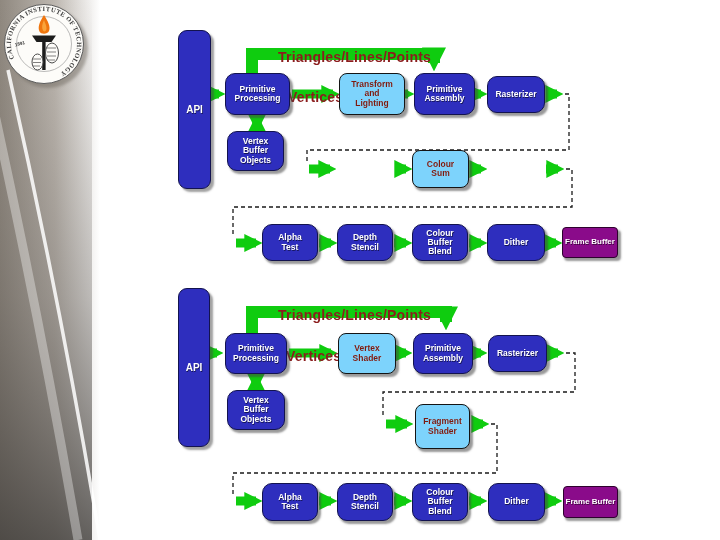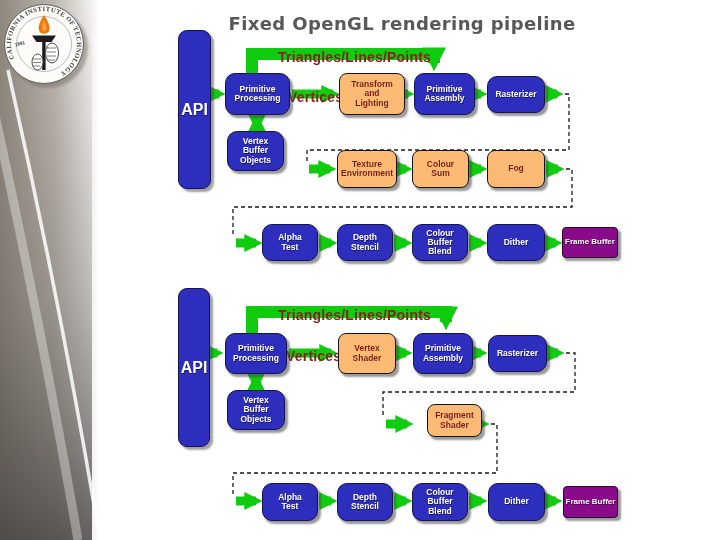--- a/index.html
+++ b/index.html
@@ -17,28 +17,28 @@
   
   .box{
     position:absolute;display:flex;align-items:center;justify-content:center;
     text-align:center;box-sizing:border-box;
     border:1.6px solid #13134f;border-radius:10px;
     background:#2e2ebe;color:#ffffff;
     box-shadow:2.5px 3px 2px rgba(70,70,70,.55);
     font-weight:bold;font-size:8.5px;line-height:1.08;
   }
   .box span{white-space:pre-line;text-shadow:.6px .6px 0 rgba(0,0,0,.55);}
-  .box.orange{background:#fdba74;border-color:#141414;border-radius:8px;color:#7b1a10;}
+  .box.orange{background:#7dd3fc;border-color:#141414;border-radius:8px;color:#7b1a10;}
   .box.orange span{text-shadow:.4px .4px 0 rgba(255,255,255,.25);}
   .box.purple{background:#8a0b8a;border-color:#2d022d;border-radius:4px;font-size:8px;}
   .api-bar{
     position:absolute;display:flex;align-items:center;justify-content:center;
     background:#2e2ebe;border:1.6px solid #13134f;border-radius:9px;
     box-shadow:3px 3px 2px rgba(70,70,70,.5);
-    color:#fff;font-weight:bold;font-size:16px;
+    color:#fff;font-weight:bold;font-size:10px;
   }
   .api-bar span{text-shadow:.6px .6px 0 rgba(0,0,0,.55);}
   
   .flow-label{
     position:absolute;text-align:center;font-weight:bold;font-size:14px;
     color:#8b1d1d;letter-spacing:.2px;white-space:nowrap;
   }
   svg.wires{position:absolute;left:0;top:0;}
   .garr{stroke:#0fcc0f;fill:none;}
   .dash{stroke:#1a1a1a;stroke-width:1.3;stroke-dasharray:4 3;fill:none;}
@@ -139,21 +139,20 @@
       <path class="garr" stroke-width="9" d="M472,424 L483,424" marker-end="url(#ah)"></path>
       <path class="dash" d="M491,424 L497,424 L497,473 L233,473 L233,494"></path>
       <path class="garr" stroke-width="9" d="M236,501 L256,501" marker-end="url(#ah)"></path>
       <path class="garr" stroke-width="9" d="M319,501 L331,501" marker-end="url(#ah)"></path>
       <path class="garr" stroke-width="9" d="M394,501 L406,501" marker-end="url(#ah)"></path>
       <path class="garr" stroke-width="9" d="M469,501 L481,501" marker-end="url(#ah)"></path>
       <path class="garr" stroke-width="9" d="M547,501 L556,501" marker-end="url(#ah)"></path>
     </g>
   </svg>
 
-  <div class="diagram-title" style="left:192px;top:13px;width:420px;">Fixed OpenGL rendering pipeline</div>
 
   <div class="flow-label" style="left:278px;top:49px;width:130px;">Triangles/Lines/Points</div>
   <div class="flow-label" style="left:288px;top:89px;width:50px;">Vertices</div>
 
   <div class="api-bar" style="left:178px;top:30px;width:31px;height:157px;">
     <span>API</span>
   </div>
 
   <div class="box" style="left:225px;top:73px;width:65px;height:42px;">
       <span>Primitive
@@ -169,31 +168,24 @@
 Assembly</span>
     </div>
   <div class="box" style="left:487px;top:76px;width:58px;height:37px;">
       <span>Rasterizer</span>
     </div>
   <div class="box" style="left:227px;top:131px;width:57px;height:40px;">
       <span>Vertex
 Buffer
 Objects</span>
     </div>
-  <div class="box orange" style="left:337px;top:150px;width:60px;height:38px;">
-      <span>Texture
-Environment</span>
-    </div>
   <div class="box orange" style="left:412px;top:150px;width:57px;height:38px;">
       <span>Colour
 Sum</span>
     </div>
-  <div class="box orange" style="left:487px;top:150px;width:58px;height:38px;">
-      <span>Fog</span>
-    </div>
   <div class="box" style="left:262px;top:224px;width:56px;height:37px;">
       <span>Alpha
 Test</span>
     </div>
   <div class="box" style="left:337px;top:224px;width:56px;height:37px;">
       <span>Depth
 Stencil</span>
     </div>
   <div class="box" style="left:412px;top:224px;width:56px;height:37px;">
       <span>Colour
@@ -228,21 +220,21 @@
 Assembly</span>
     </div>
   <div class="box" style="left:488px;top:335px;width:59px;height:37px;">
       <span>Rasterizer</span>
     </div>
   <div class="box" style="left:227px;top:390px;width:58px;height:40px;">
       <span>Vertex
 Buffer
 Objects</span>
     </div>
-  <div class="box orange" style="left:415px;top:404px;width:55px;height:33px;margin-left:12px;">
+  <div class="box orange" style="left:415px;top:404px;width:55px;height:45px;">
       <span>Fragment
 Shader</span>
     </div>
   <div class="box" style="left:262px;top:483px;width:56px;height:38px;">
       <span>Alpha
 Test</span>
     </div>
   <div class="box" style="left:337px;top:483px;width:56px;height:38px;">
       <span>Depth
 Stencil</span>

